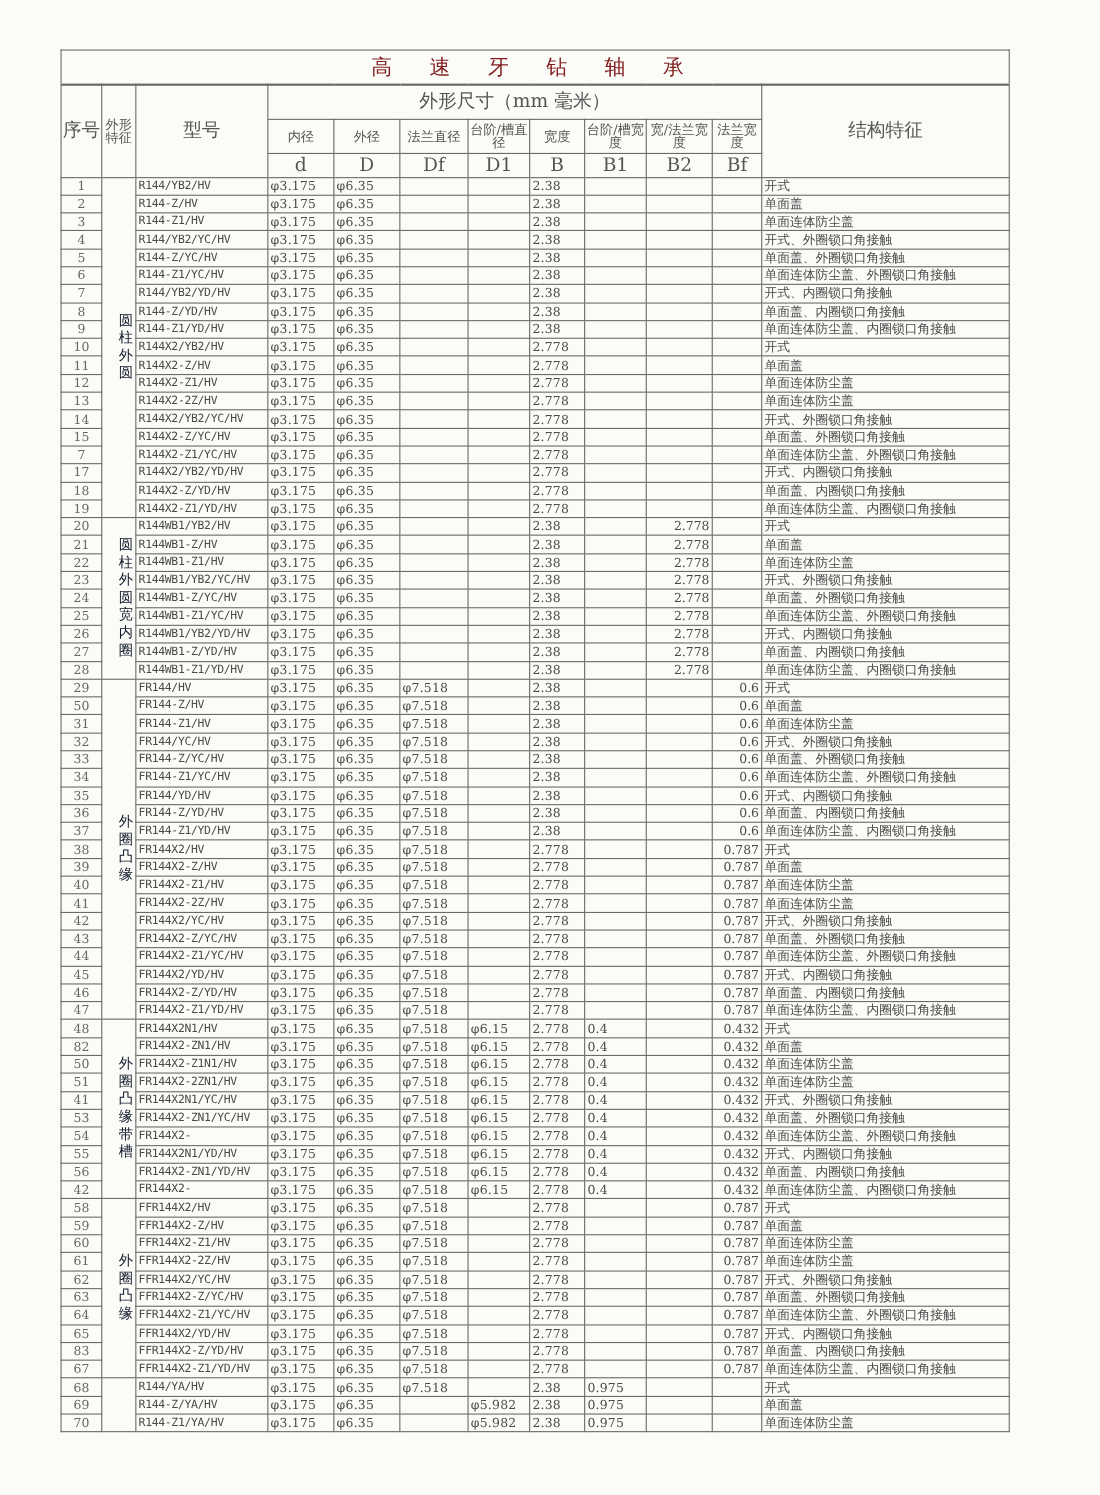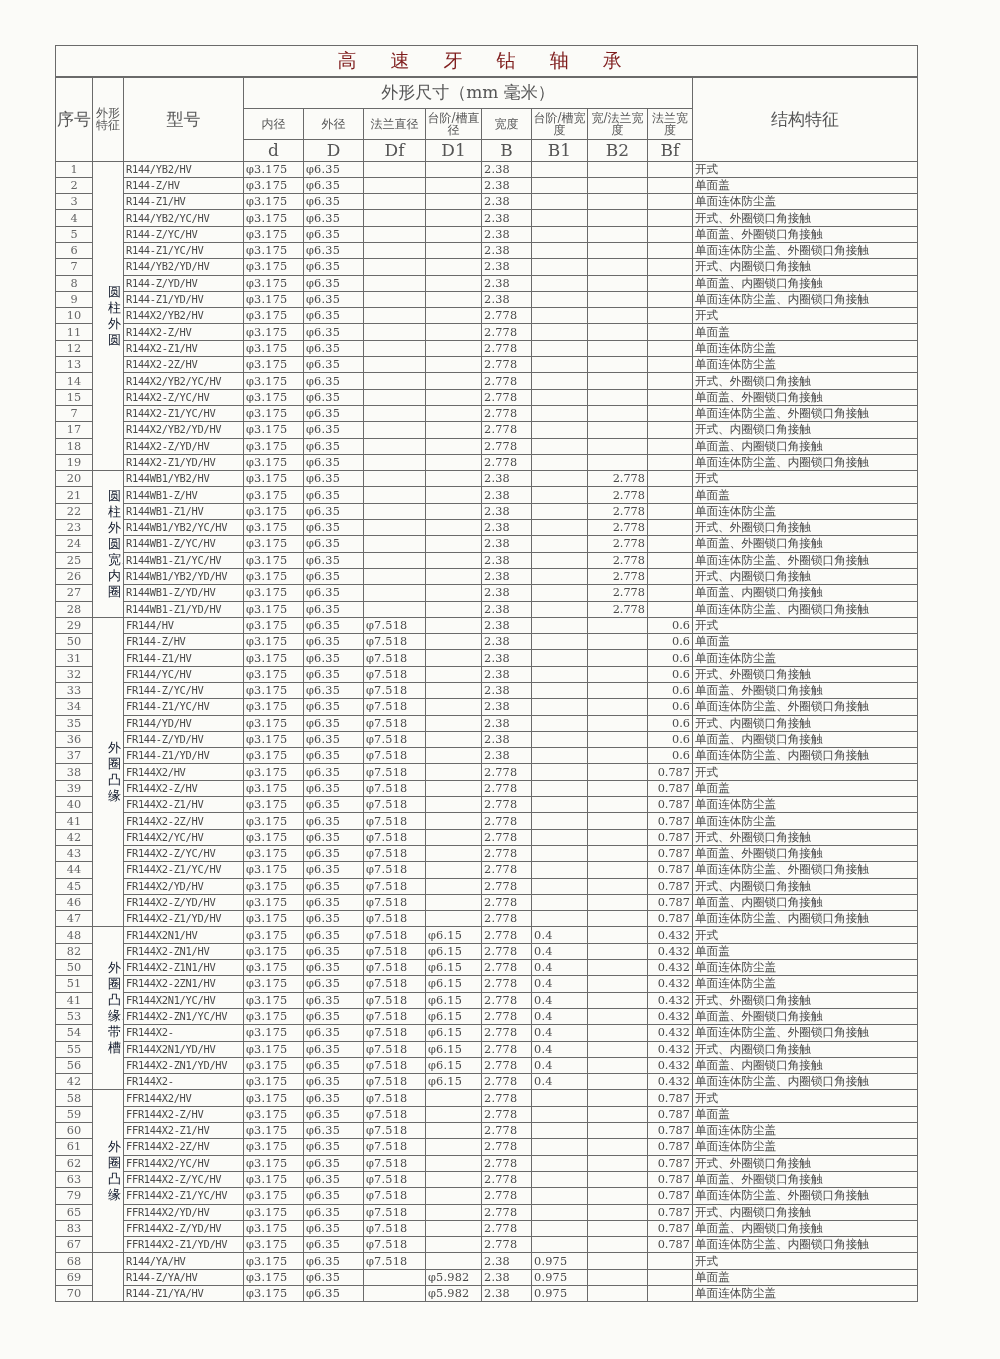--- a/index.html
+++ b/index.html
@@ -895,21 +895,21 @@
           <td class="c-num">φ6.35</td>
           <td class="c-num">φ7.518</td>
           <td class="c-num"></td>
           <td class="c-num">2.778</td>
           <td class="c-num"></td>
           <td class="c-right"></td>
           <td class="c-right">0.787</td>
           <td class="c-feat">单面盖、外圈锁口角接触</td>
         </tr>
         <tr>
-          <td class="c-no">79</td>
+          <td class="c-no">64</td>
           <td class="c-model">FFR144X2-Z1/YC/HV</td>
           <td class="c-num">φ3.175</td>
           <td class="c-num">φ6.35</td>
           <td class="c-num">φ7.518</td>
           <td class="c-num"></td>
           <td class="c-num">2.778</td>
           <td class="c-num"></td>
           <td class="c-right"></td>
           <td class="c-right">0.787</td>
           <td class="c-feat">单面连体防尘盖、外圈锁口角接触</td>

